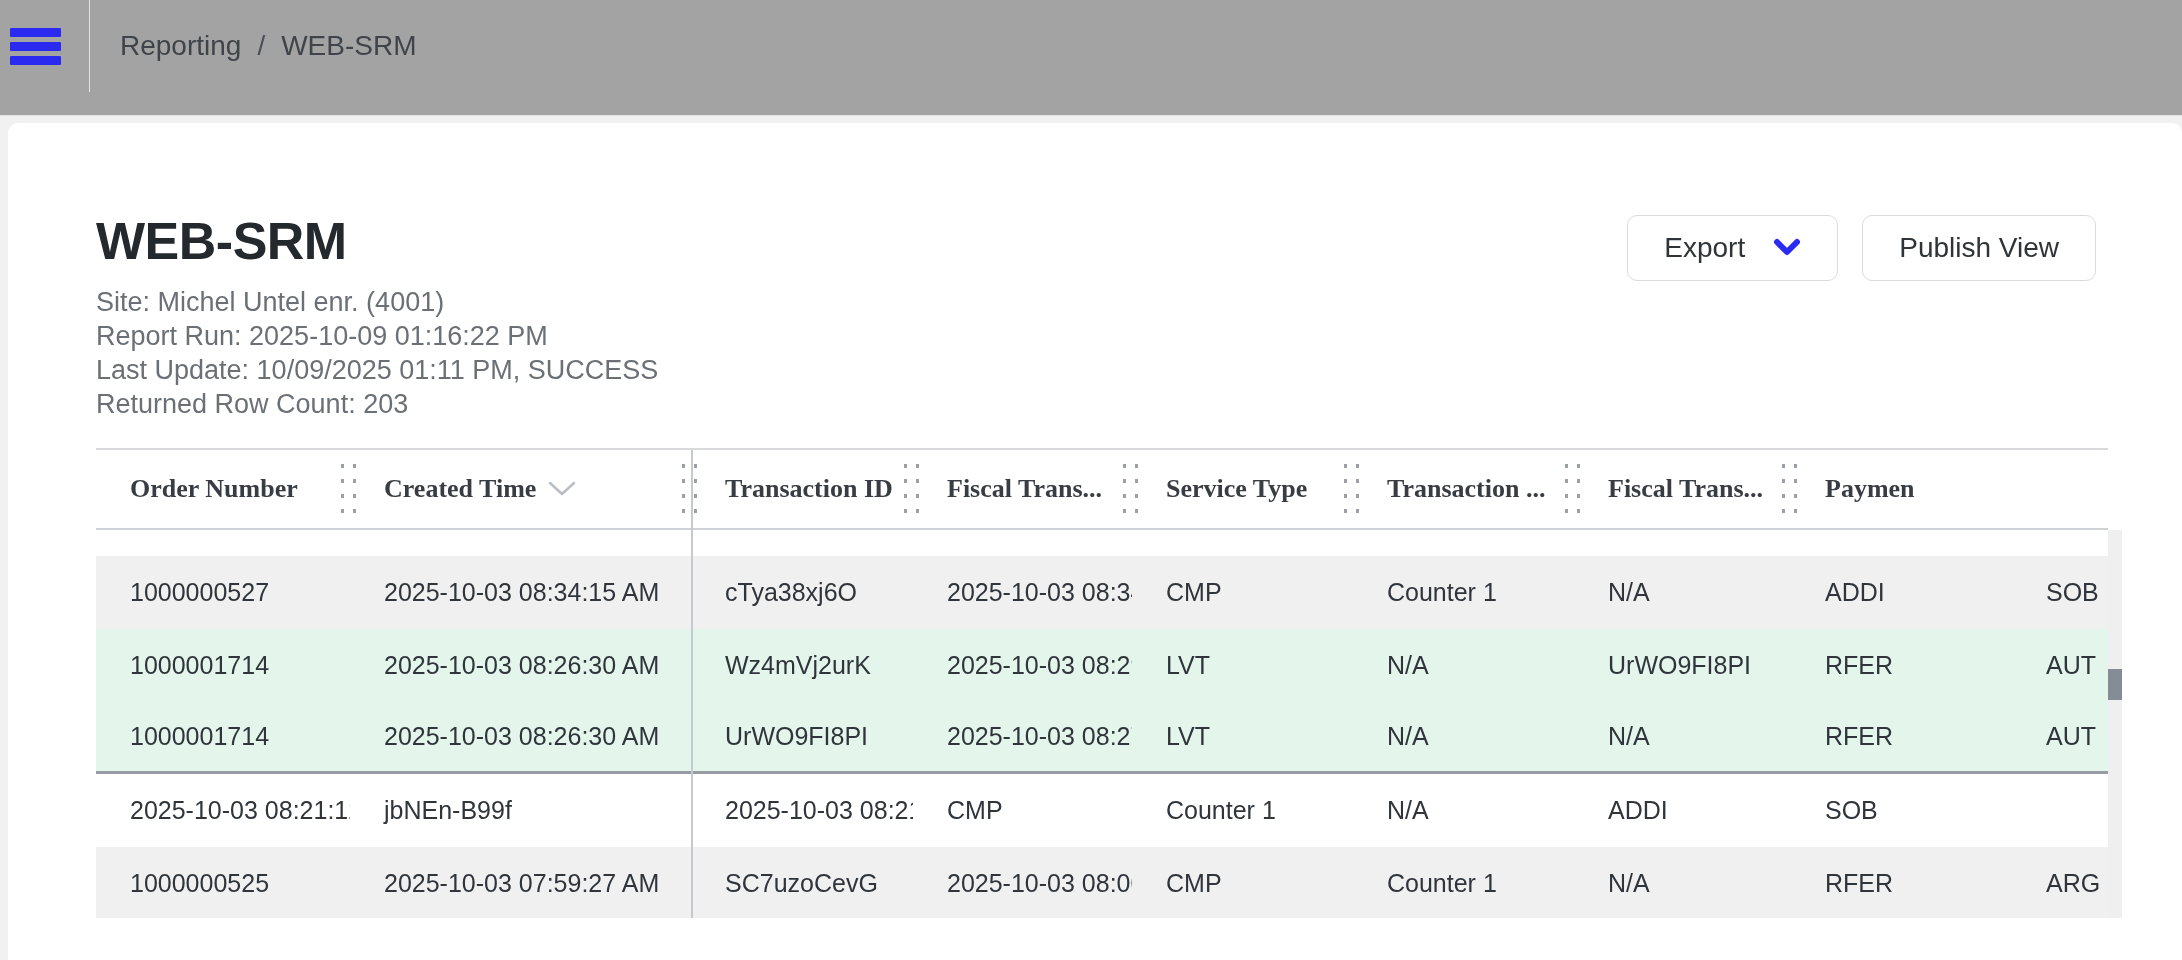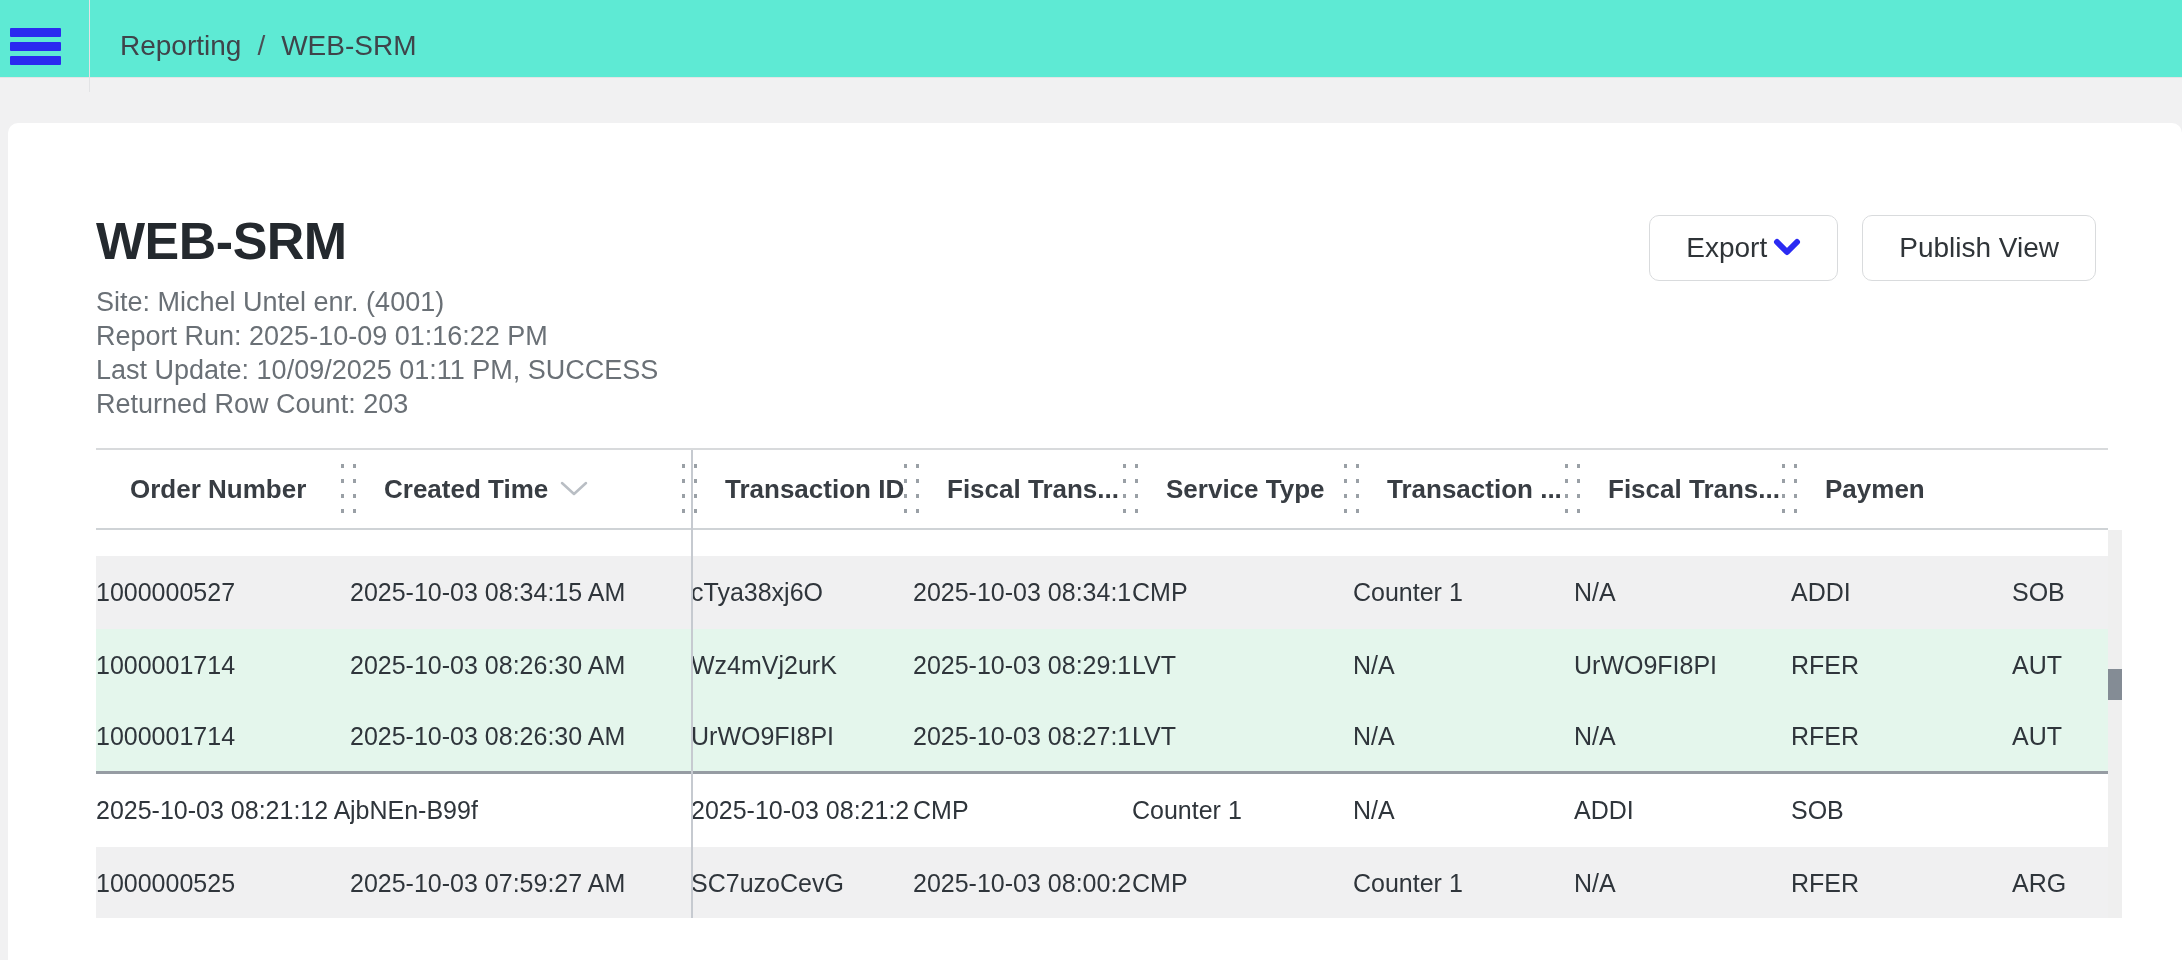--- a/index.html
+++ b/index.html
@@ -1,51 +1,51 @@
 <!DOCTYPE html>
 <html><head>
 <meta charset="utf-8">
 <style>
   * { margin:0; padding:0; box-sizing:border-box; }
   html,body { width:2182px; height:960px; overflow:hidden; }
   body { font-family:"Liberation Sans", sans-serif; background:#f1f1f2; color:#2f353b; }
 
   
-  .topbar { position:relative; height:78px; background:#5eead4; border-bottom:1px solid #e3e4e6; display:flex; align-items:center; }
+  .topbar { position:relative; height:116px; background:#a3a3a3; border-bottom:1px solid #e3e4e6; display:flex; align-items:center; }
   .hamburger { position:absolute; left:10px; top:0; width:78px; height:92px; display:flex; flex-direction:column; justify-content:center; gap:5px; cursor:pointer; padding-left:0; }
   .hamburger .bar { width:51px; height:9px; background:#2a2af0; border-radius:1px; }
   .topbar-divider { position:absolute; left:89px; top:0; width:1px; height:92px; background:#e2e3e5; }
   .breadcrumb { position:absolute; left:120px; top:0; height:92px; display:flex; align-items:center; gap:16px; font-size:28px; color:#3f444a; }
   .crumb-link { cursor:pointer; }
   .crumb-sep { color:#4a4f55; }
 
   
   .card { position:absolute; left:8px; top:123px; width:2174px; height:837px; background:#ffffff; border-radius:10px 10px 0 0; overflow:hidden; }
   .card-inner { padding:92px 86px 0 88px; }
   .card-head { display:flex; justify-content:space-between; align-items:flex-start; }
   .page-title { font-size:52px; font-weight:600; color:#24292e; line-height:1; letter-spacing:-0.5px; }
   .meta { margin-top:18px; font-size:27px; line-height:34px; color:#6a7076; }
   .actions { display:flex; gap:24px; }
-  .btn { height:66px; padding:0 36px; background:#ffffff; border:1px solid #d9dbdd; border-radius:10px; font-size:28px; color:#2f3438; display:flex; align-items:center; gap:6px; cursor:pointer; font-family:inherit; }
+  .btn { height:66px; padding:0 36px; background:#ffffff; border:1px solid #d9dbdd; border-radius:10px; font-size:28px; color:#2f3438; display:flex; align-items:center; gap:28px; cursor:pointer; font-family:inherit; }
   .chev-blue { width:28px; height:20px; display:block; }
   .chev-gray { width:28px; height:16px; display:block; margin-left:12px; }
 
   
   .table-zone { position:relative; margin-left:88px; margin-top:27px; width:2026px; height:470px; }
   .tview { position:relative; width:2012px; height:470px; overflow:hidden; border-top:2px solid #d8dadc; }
   .grid-row { display:grid; grid-template-columns:254px 341px 222px 219px 221px 221px 217px 221px 200px; width:2116px; }
   .thead { height:80px; border-bottom:2px solid #cfd3d6; }
-  .th { position:relative; display:flex; align-items:center; padding-left:34px; font-size:26px; font-weight:700; color:#383d43; white-space:nowrap; overflow:hidden; cursor:pointer; }
+  .th { position:relative; display:flex; align-items:center; padding-left:34px; font-size:26px; font-weight:700; color:#383d43; white-space:nowrap; overflow:hidden; cursor:pointer;font-family:Liberation Serif, serif; }
   .rh { position:absolute; top:14px; width:3px; height:50px; background:repeating-linear-gradient(to bottom, #9aa0a6 0 4px, transparent 4px 15px); }
   .rh-r { right:6px; } .rh-l { left:3px; }
   .th:first-child .rh-l { display:none; }
 
   .spacer-row { height:26px; background:#ffffff; }
   .row { height:73px; }
-  .row .td { display:flex; align-items:center; font-size:25px; color:#2f353b; white-space:nowrap; overflow:hidden; }
+  .row .td { display:flex; align-items:center; padding-left:34px; font-size:25px; color:#2f353b; white-space:nowrap; overflow:hidden; }
   .row-gray  { background:#f0f0f1; }
   .row-green { background:#e4f6ec; }
   .row-white { background:#ffffff; }
   .row-group-end { height:72px; border-bottom:3px solid #969ca3; }
 
   .pin-divider { position:absolute; left:595px; top:0; bottom:0; width:2px; background:#c6cad0; z-index:5; }
 
   .vtrack { position:absolute; left:2012px; top:82px; width:14px; height:388px; background:#efefef; cursor:pointer; }
   .vthumb { position:absolute; left:0; top:139px; width:14px; height:31px; background:#848c95; cursor:grab; }
 </style>

